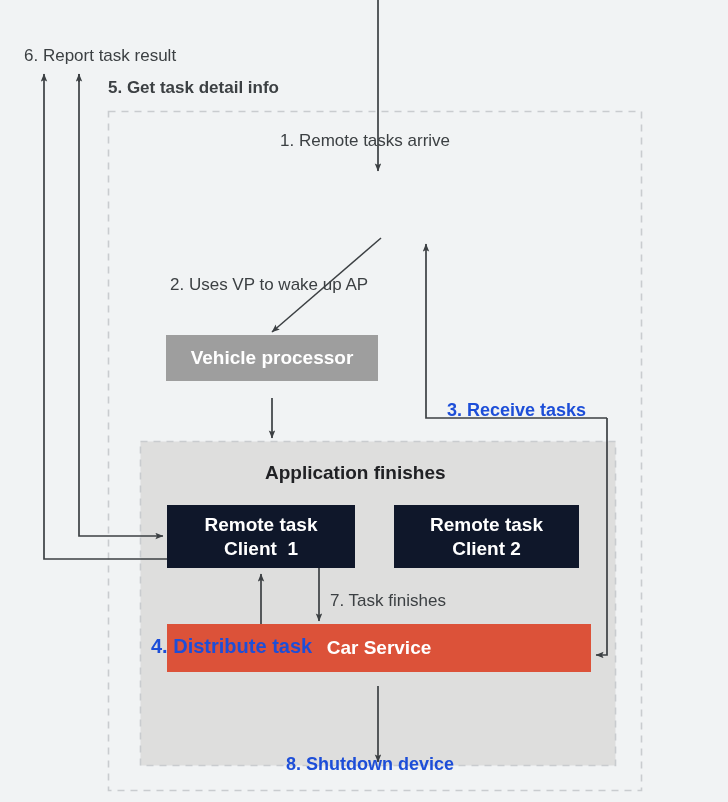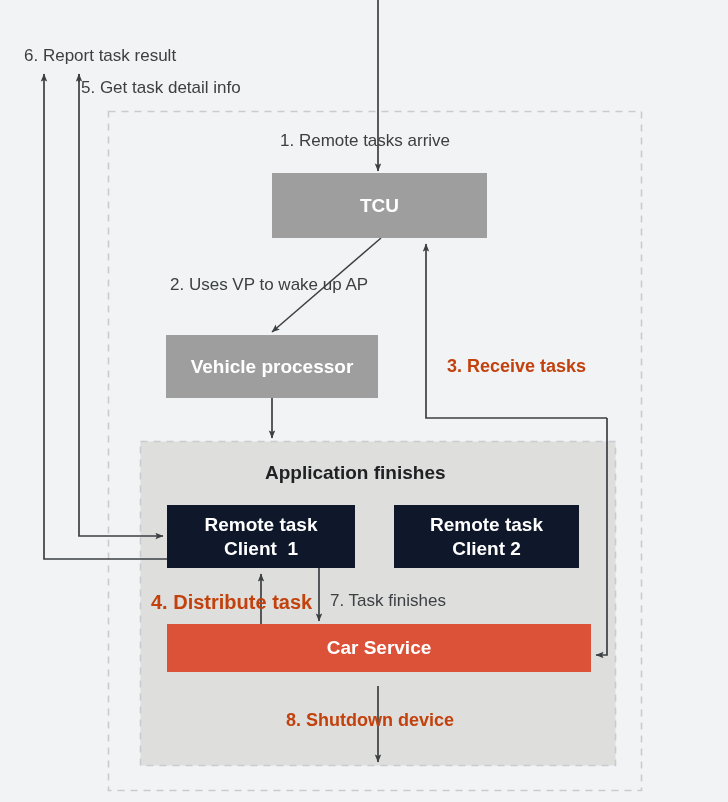--- a/index.html
+++ b/index.html
@@ -44,22 +44,23 @@
   .node-red   { background: #dc5239; }
 
   .label {
     position: absolute;
     white-space: pre;
     color: #3c4043;
     font-size: 17px;
     line-height: 1.2;
   }
   .label-bold {
-    color: #c2410c;
+    color: #1d4ed8;
     font-weight: bold;
+    margin-top: 44px;
   }
   .region-title {
     position: absolute;
     color: #202124;
     font-weight: bold;
     font-size: 19px;
     white-space: pre;
   }
 </style>
 </head>
@@ -95,41 +96,40 @@
     <path d="M79,74 L79,536 L163,536" fill="none" stroke="#3c4043" stroke-width="1.7" marker-end="url(#arrowhead)"></path>
     <path d="M79,82 L79,74" fill="none" stroke="#3c4043" stroke-width="1.7" marker-end="url(#arrowhead)"></path>
 
     <path d="M196,559 L44,559 L44,74" fill="none" stroke="#3c4043" stroke-width="1.7" marker-end="url(#arrowhead)"></path>
 
     <path d="M378,686 L378,762" fill="none" stroke="#3c4043" stroke-width="1.7" marker-end="url(#arrowhead)"></path>
   </svg>
 
   <div class="region-title" style="left:265px; top:462px;">Application finishes</div>
 
-  <div class="node node-gray" style="left:272px; top:173px; width:215px; height:65px; font-size:19px;">TCU</div>
 
-  <div class="node node-gray" style="left:166px; top:335px; width:212px; height:63px; font-size:19px;">Vehicle processor</div>
+  <div class="node node-gray" style="left:166px; top:335px; width:212px; height:46px; font-size:19px;">Vehicle processor</div>
 
   <div class="node node-green" style="left:167px; top:505px; width:188px; height:63px; font-size:19px;">Remote task
 Client  1</div>
 
   <div class="node node-green" style="left:394px; top:505px; width:185px; height:63px; font-size:19px;">Remote task
 Client 2</div>
 
   <div class="node node-red" style="left:167px; top:624px; width:424px; height:48px; font-size:19px;">Car Service</div>
 
   <div class="label" style="left:280px; top:131px;">1. Remote tasks arrive</div>
 
   <div class="label" style="left:170px; top:275px;">2. Uses VP to wake up AP</div>
 
   <div class="label label-bold" style="left:447px; top:356px; font-size:18px;">3. Receive tasks</div>
 
   <div class="label label-bold" style="left:151px; top:590px; font-size:20px;">4. Distribute task</div>
 
-  <div class="label" style="left:81px; top:78px;">5. Get task detail info</div>
+  <div class="label" style="left:108px; top:78px;font-weight:bold;">5. Get task detail info</div>
 
   <div class="label" style="left:24px; top:46px;">6. Report task result</div>
 
   <div class="label" style="left:330px; top:591px;">7. Task finishes</div>
 
   <div class="label label-bold" style="left:286px; top:710px; font-size:18px;">8. Shutdown device</div>
 
 </div>
 
 </body></html>

